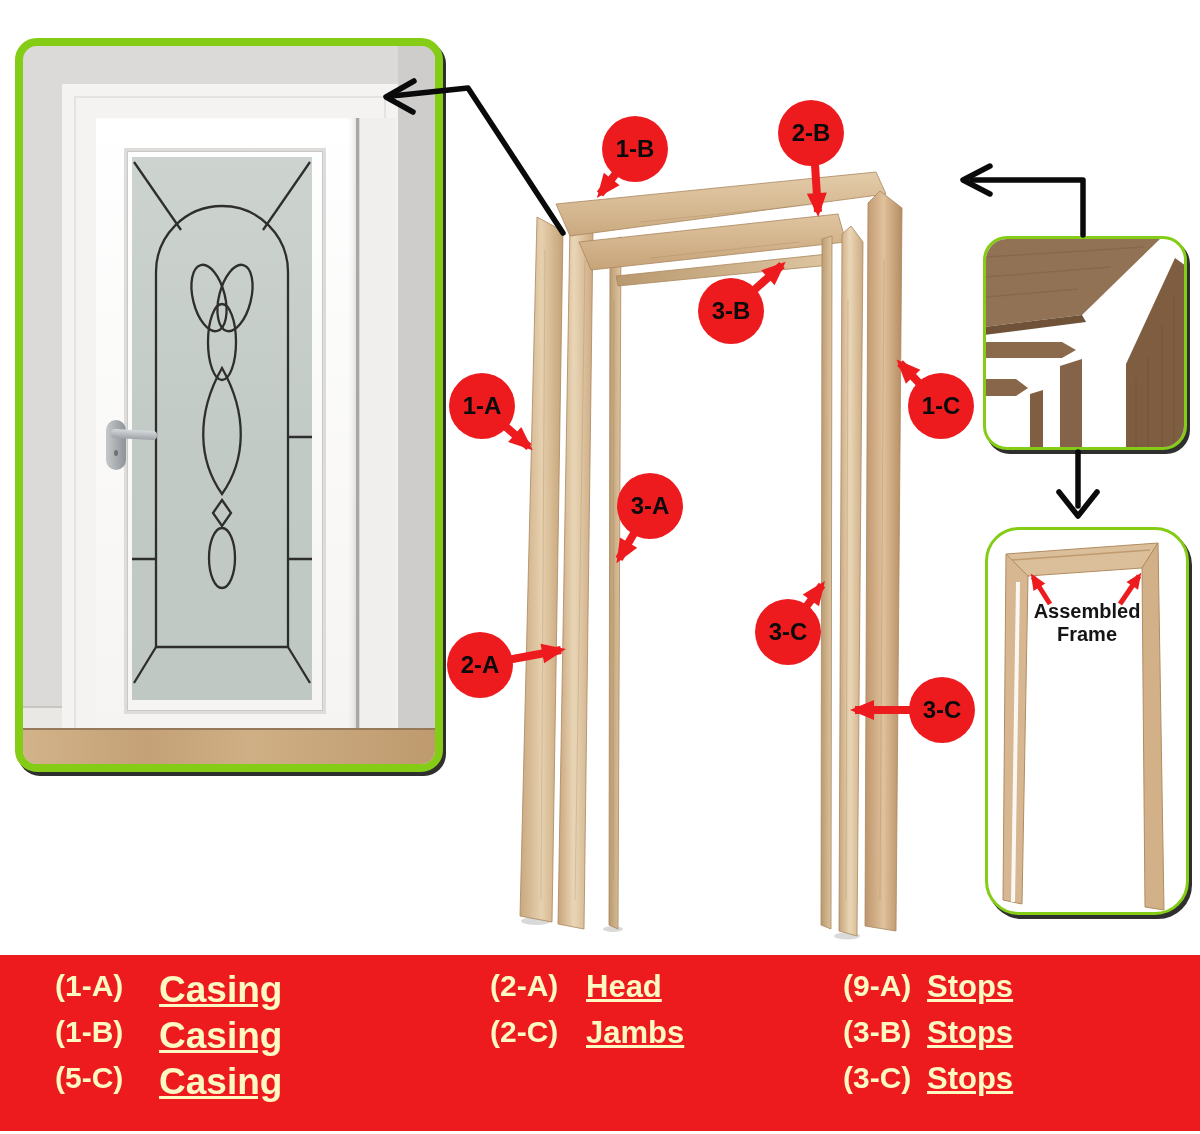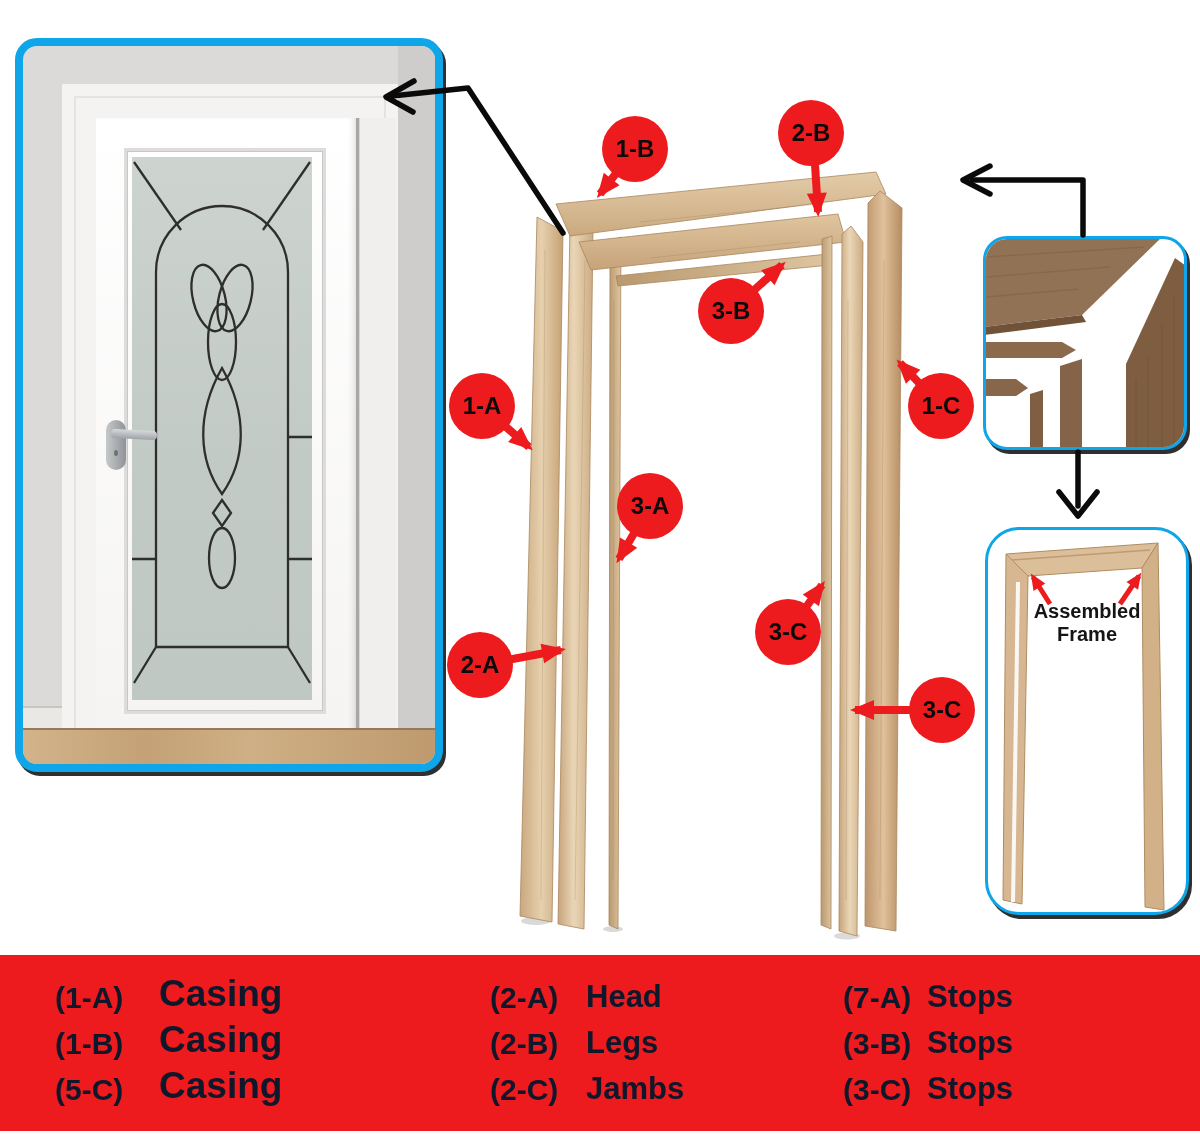--- a/index.html
+++ b/index.html
@@ -1,20 +1,20 @@
 <!DOCTYPE html>
 <html><head>
 <meta charset="utf-8">
 <style>
   html,body{margin:0;padding:0;background:#fff;}
   #stage{position:relative;width:1200px;height:1134px;background:#fff;overflow:hidden;
          font-family:"Liberation Sans",sans-serif;}
 
   
-  .tealbox{position:absolute;box-sizing:border-box;border:3px solid #0ea5e9;background:#fff;
+  .tealbox{position:absolute;box-sizing:border-box;border:3px solid #84cc16;background:#fff;
            overflow:hidden;box-shadow:3px 4px 0 rgba(10,10,10,.85);}
   #door-photo-box{left:15px;top:38px;width:428px;height:734px;border-width:8px;border-radius:22px;
                   background:#DCDAD8;}
   #corner-detail-box{left:983px;top:236px;width:204px;height:214px;border-radius:24px;}
   #assembled-frame-box{left:985px;top:527px;width:204px;height:388px;border-radius:34px;}
 
   
   .abs{position:absolute;}
   #wall-right{left:375px;top:0;width:37px;height:718px;background:#CFCDCB;}
   #door-casing{left:39px;top:38px;width:336px;height:661px;background:#F4F3F1;}
@@ -43,26 +43,26 @@
            color:#0B0B0B;font-weight:bold;font-size:24px;line-height:66px;text-align:center;}
 
   
   #assembled-label{position:absolute;left:34px;top:70px;width:130px;text-align:center;
                    font-weight:bold;font-size:20px;line-height:23px;color:#151515;}
 
   
   #legend-banner{position:absolute;left:0;top:955px;width:1200px;height:176px;background:#EE1B1E;}
   .lcol{position:absolute;top:14px;}
   #legend-col-1{left:55px;}  #legend-col-2{left:490px;}  #legend-col-3{left:843px;}
-  .lrow{display:flex;align-items:flex-end;height:46px;color:#0f172a;font-weight:bold;}
+  .lrow{display:flex;align-items:flex-start;height:46px;color:#fef9c3;font-weight:bold;}
   .lcode{font-size:30px;}
   #legend-col-1 .lcode{width:104px;}
   #legend-col-2 .lcode{width:96px;}
   #legend-col-3 .lcode{width:84px;}
-  .lname{font-size:31px;}
+  .lname{font-size:31px;text-decoration:underline;}
   #legend-col-1 .lname{font-size:37px;}
 
   svg{position:absolute;left:0;top:0;}
   #overlay-svg{width:1200px;height:1134px;pointer-events:none;}
 </style>
 </head>
 <body>
 
 <div id="stage">
 
@@ -244,31 +244,27 @@
         <span class="lcode">(5-C)</span>
         <span class="lname">Casing</span>
       </div>
     </div>
     <div id="legend-col-2" class="lcol">
       <div class="lrow">
         <span class="lcode">(2-A)</span>
         <span class="lname">Head</span>
       </div>
       <div class="lrow">
-        <span class="lcode">(2-B)</span>
-        <span class="lname">Legs</span>
-      </div>
-      <div class="lrow">
         <span class="lcode">(2-C)</span>
         <span class="lname">Jambs</span>
       </div>
     </div>
     <div id="legend-col-3" class="lcol">
       <div class="lrow">
-        <span class="lcode">(7-A)</span>
+        <span class="lcode">(9-A)</span>
         <span class="lname">Stops</span>
       </div>
       <div class="lrow">
         <span class="lcode">(3-B)</span>
         <span class="lname">Stops</span>
       </div>
       <div class="lrow">
         <span class="lcode">(3-C)</span>
         <span class="lname">Stops</span>
       </div>

